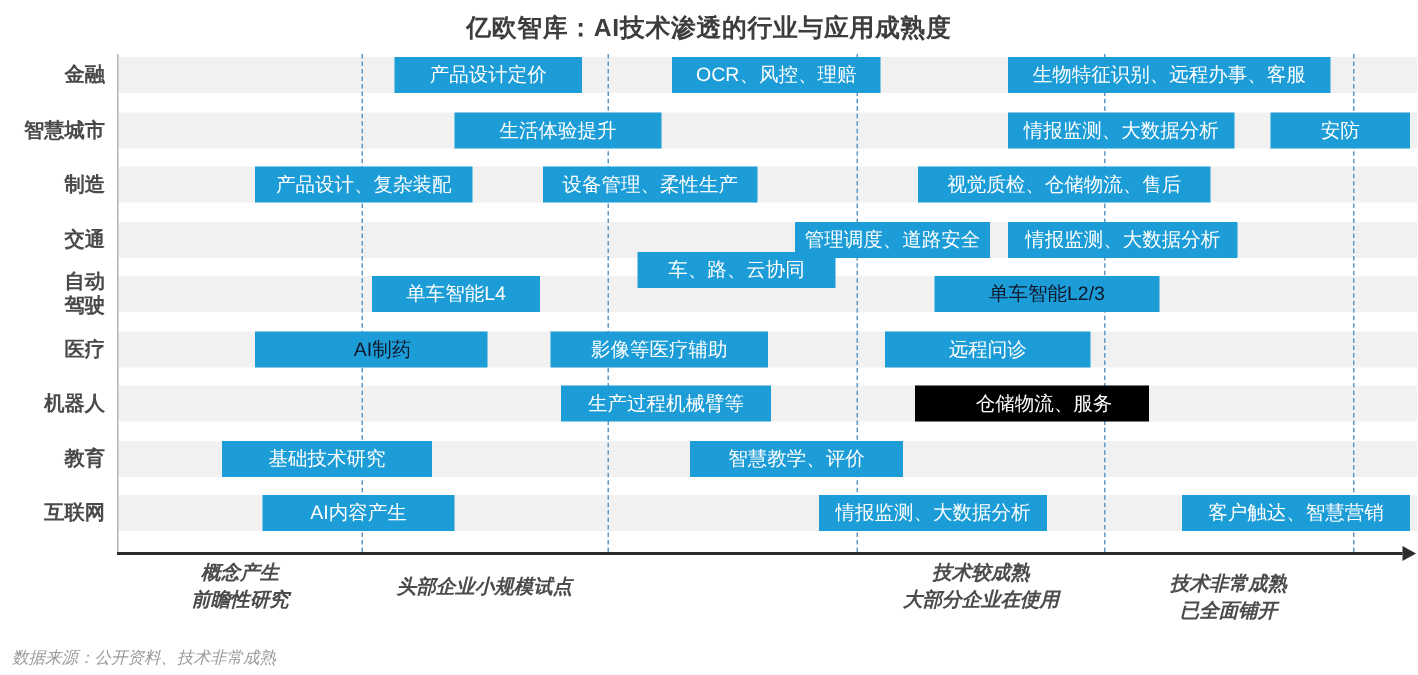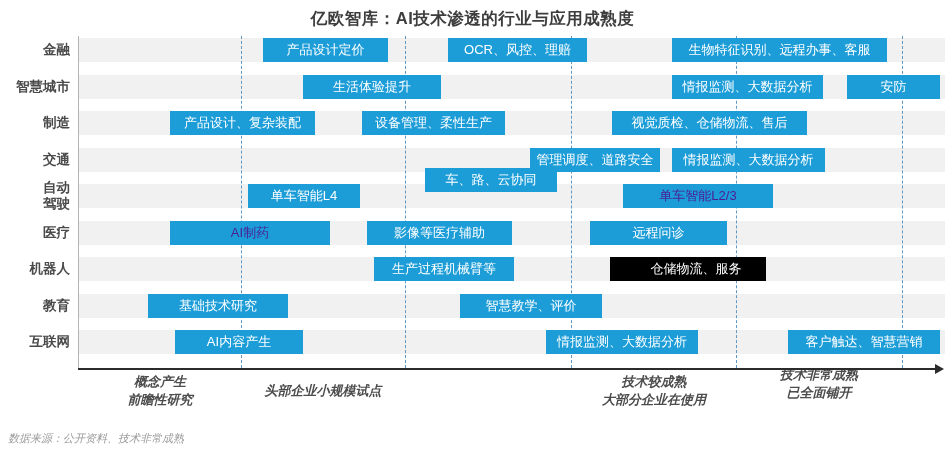--- a/index.html
+++ b/index.html
@@ -86,36 +86,36 @@
       <div class="taskbox" style="left: 303px; top: 74.5px; width: 138px; height: 24px; background: rgb(28, 157, 216); color: rgb(255, 255, 255);">生活体验提升</div>
       <div class="taskbox" style="left: 672px; top: 74.5px; width: 151px; height: 24px; background: rgb(28, 157, 216); color: rgb(255, 255, 255);">情报监测、大数据分析</div>
       <div class="taskbox" style="left: 847px; top: 74.5px; width: 93px; height: 24px; background: rgb(28, 157, 216); color: rgb(255, 255, 255);">安防</div>
       <div class="taskbox" style="left: 170px; top: 111px; width: 145px; height: 24px; background: rgb(28, 157, 216); color: rgb(255, 255, 255);">产品设计、复杂装配</div>
       <div class="taskbox" style="left: 362px; top: 111px; width: 143px; height: 24px; background: rgb(28, 157, 216); color: rgb(255, 255, 255);">设备管理、柔性生产</div>
       <div class="taskbox" style="left: 612px; top: 111px; width: 195px; height: 24px; background: rgb(28, 157, 216); color: rgb(255, 255, 255);">视觉质检、仓储物流、售后</div>
       <div class="taskbox" style="left: 530px; top: 147.5px; width: 130px; height: 24px; background: rgb(28, 157, 216); color: rgb(255, 255, 255);">管理调度、道路安全</div>
       <div class="taskbox" style="left: 672px; top: 147.5px; width: 153px; height: 24px; background: rgb(28, 157, 216); color: rgb(255, 255, 255);">情报监测、大数据分析</div>
       <div class="taskbox" style="left: 248px; top: 184px; width: 112px; height: 24px; background: rgb(28, 157, 216); color: rgb(255, 255, 255);">单车智能L4</div>
       <div class="taskbox" style="left: 425px; top: 168px; width: 132px; height: 24px; background: rgb(28, 157, 216); color: rgb(255, 255, 255);">车、路、云协同</div>
-      <div class="taskbox" style="left: 623px; top: 184px; width: 150px; height: 24px; background: rgb(28, 157, 216); color: #4c1d95;">单车智能L2/3</div>
-      <div class="taskbox" style="left: 170px; top: 220.5px; width: 160px; height: 24px; background: rgb(28, 157, 216); color: #4c1d95;">AI制药</div>
+      <div class="taskbox" style="left: 623px; top: 184px; width: 150px; height: 24px; background: rgb(28, 157, 216); color: #0f172a;">单车智能L2/3</div>
+      <div class="taskbox" style="left: 170px; top: 220.5px; width: 140px; height: 24px; background: rgb(28, 157, 216); color: #0f172a; padding-left: 15px;">AI制药</div>
       <div class="taskbox" style="left: 367px; top: 220.5px; width: 145px; height: 24px; background: rgb(28, 157, 216); color: rgb(255, 255, 255);">影像等医疗辅助</div>
       <div class="taskbox" style="left: 590px; top: 220.5px; width: 137px; height: 24px; background: rgb(28, 157, 216); color: rgb(255, 255, 255);">远程问诊</div>
       <div class="taskbox" style="left: 374px; top: 257px; width: 140px; height: 24px; background: rgb(28, 157, 216); color: rgb(255, 255, 255);">生产过程机械臂等</div>
       <div class="taskbox" style="left: 610px; top: 257px; width: 140px; height: 24px; background: #000000; color: rgb(255, 255, 255); padding-left: 16px;">仓储物流、服务</div>
       <div class="taskbox" style="left: 148px; top: 293.5px; width: 140px; height: 24px; background: rgb(28, 157, 216); color: rgb(255, 255, 255);">基础技术研究</div>
       <div class="taskbox" style="left: 460px; top: 293.5px; width: 142px; height: 24px; background: rgb(28, 157, 216); color: rgb(255, 255, 255);">智慧教学、评价</div>
       <div class="taskbox" style="left: 175px; top: 330px; width: 128px; height: 24px; background: rgb(28, 157, 216); color: rgb(255, 255, 255);">AI内容产生</div>
       <div class="taskbox" style="left: 546px; top: 330px; width: 152px; height: 24px; background: rgb(28, 157, 216); color: rgb(255, 255, 255);">情报监测、大数据分析</div>
       <div class="taskbox" style="left: 788px; top: 330px; width: 152px; height: 24px; background: rgb(28, 157, 216); color: rgb(255, 255, 255);">客户触达、智慧营销</div>
       <div class="yaxis" style="left: 78px; top: 36px; height: 332px;"></div>
       <div class="xaxis" style="left: 78px; top: 368px; width: 857px;"></div>
       <div class="xarrow" style="left: 935px; top: 364px;"></div>
       <div class="stagelabel" style="left: 70px; top: 372px; width: 180px; height: 38px;">概念产生
 前瞻性研究</div>
       <div class="stagelabel" style="left: 233px; top: 372px; width: 180px; height: 38px;">头部企业小规模试点</div>
       <div class="stagelabel" style="left: 564px; top: 372px; width: 180px; height: 38px;">技术较成熟
 大部分企业在使用</div>
-      <div class="stagelabel" style="left: 729px; top: 365px; width: 180px; height: 38px;">技术非常成熟
+      <div class="stagelabel" style="left: 729px; top: 379px; width: 180px; height: 38px;">技术非常成熟
 已全面铺开</div>
     </div>
   <div class="source">数据来源：公开资料、技术非常成熟</div>
 </div>
 
 </body></html>

